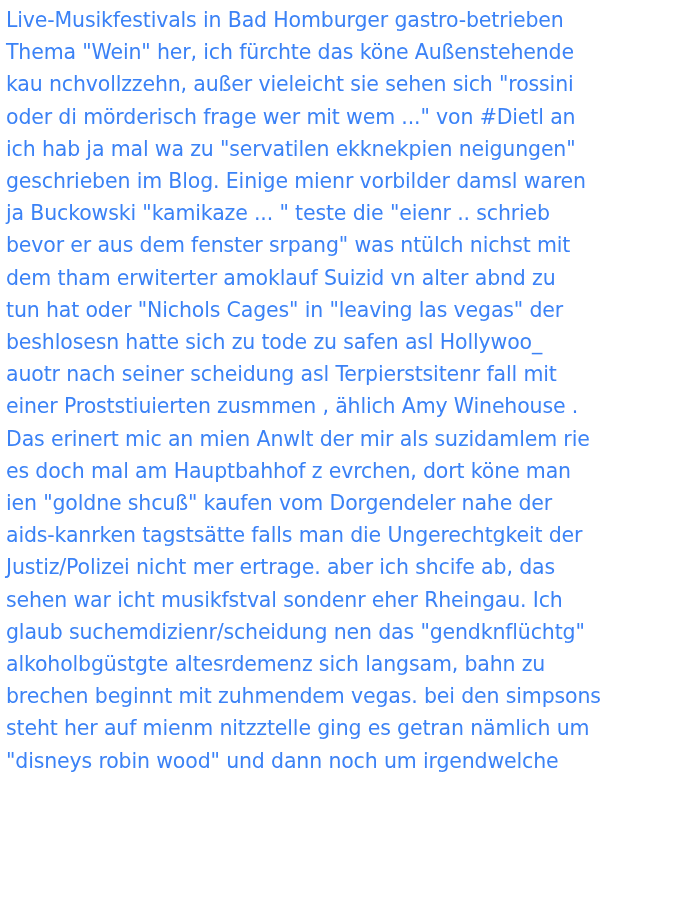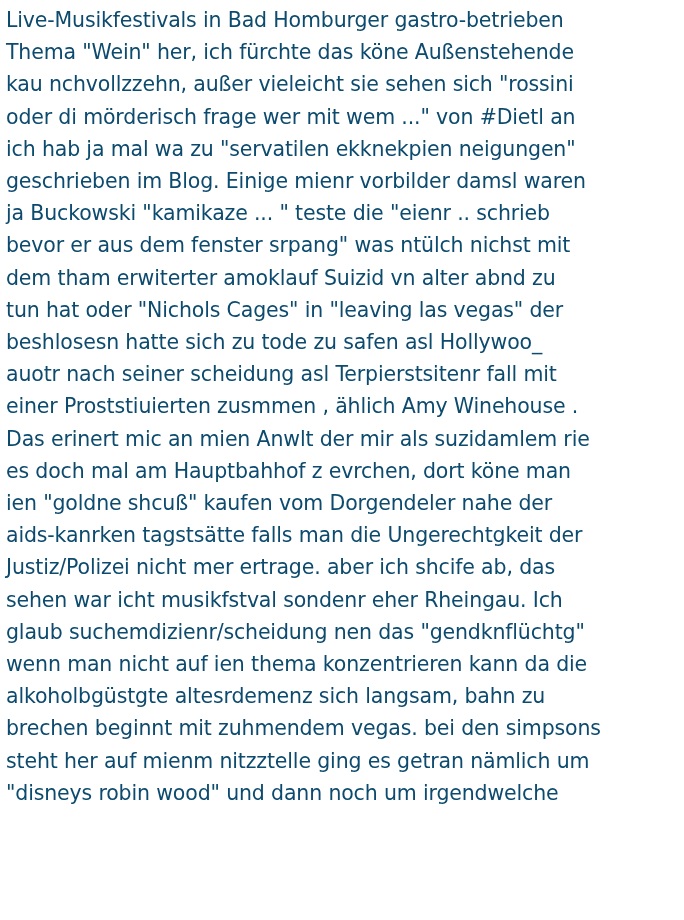--- a/index.html
+++ b/index.html
@@ -15,21 +15,21 @@
   }
   #text-block {
     padding: 4px 6px 0 6px;
     box-sizing: border-box;
     width: 684px;
   }
   .line {
     font-family: "DejaVu Sans", sans-serif;
     font-size: 20.5px;
     line-height: 32.2px;
-    color: #0c4a6e;
+    color: #3b82f6;
     white-space: pre;
     letter-spacing: -0.15px;
     font-weight: 400;
   }
 </style>
 </head>
 <body>
 
 <div id="text-block">
   <div class="line">Live-Musikfestivals in Bad Homburger gastro-betrieben</div>
@@ -45,18 +45,17 @@
   <div class="line">beshlosesn hatte sich zu tode zu safen asl Hollywoo_</div>
   <div class="line">auotr nach seiner scheidung asl Terpierstsitenr fall mit</div>
   <div class="line">einer Proststiuierten zusmmen , ählich Amy Winehouse .</div>
   <div class="line">Das erinert mic an mien Anwlt der mir als suzidamlem rie</div>
   <div class="line">es doch mal am Hauptbahhof z evrchen, dort köne man</div>
   <div class="line">ien "goldne shcuß" kaufen vom Dorgendeler nahe der</div>
   <div class="line">aids-kanrken tagstsätte falls man die Ungerechtgkeit der</div>
   <div class="line">Justiz/Polizei nicht mer ertrage. aber ich shcife ab, das</div>
   <div class="line">sehen war icht musikfstval sondenr eher Rheingau. Ich</div>
   <div class="line">glaub suchemdizienr/scheidung nen das "gendknflüchtg"</div>
-  <div class="line">wenn man nicht auf ien thema konzentrieren kann da die</div>
   <div class="line">alkoholbgüstgte altesrdemenz sich langsam, bahn zu</div>
   <div class="line">brechen beginnt mit zuhmendem vegas. bei den simpsons</div>
   <div class="line">steht her auf mienm nitzztelle ging es getran nämlich um</div>
   <div class="line">"disneys robin wood" und dann noch um irgendwelche</div>
 </div>
 
 </body></html>

